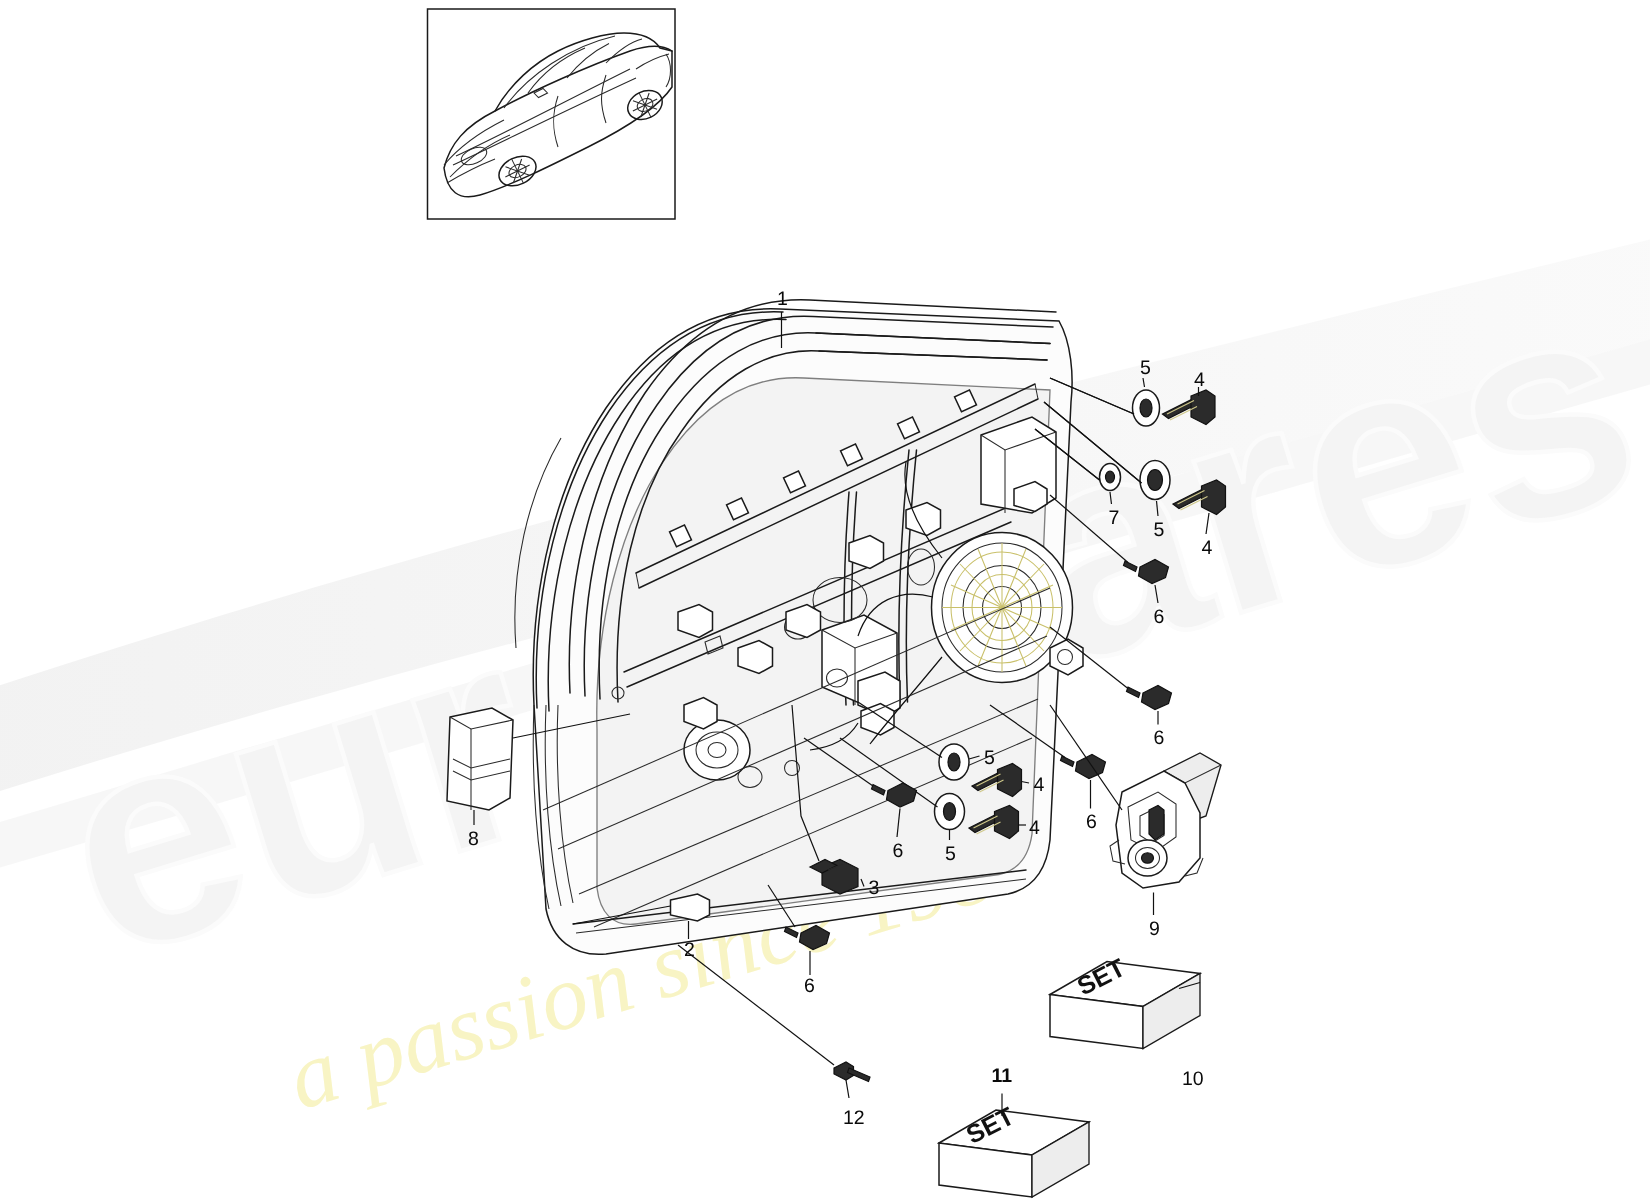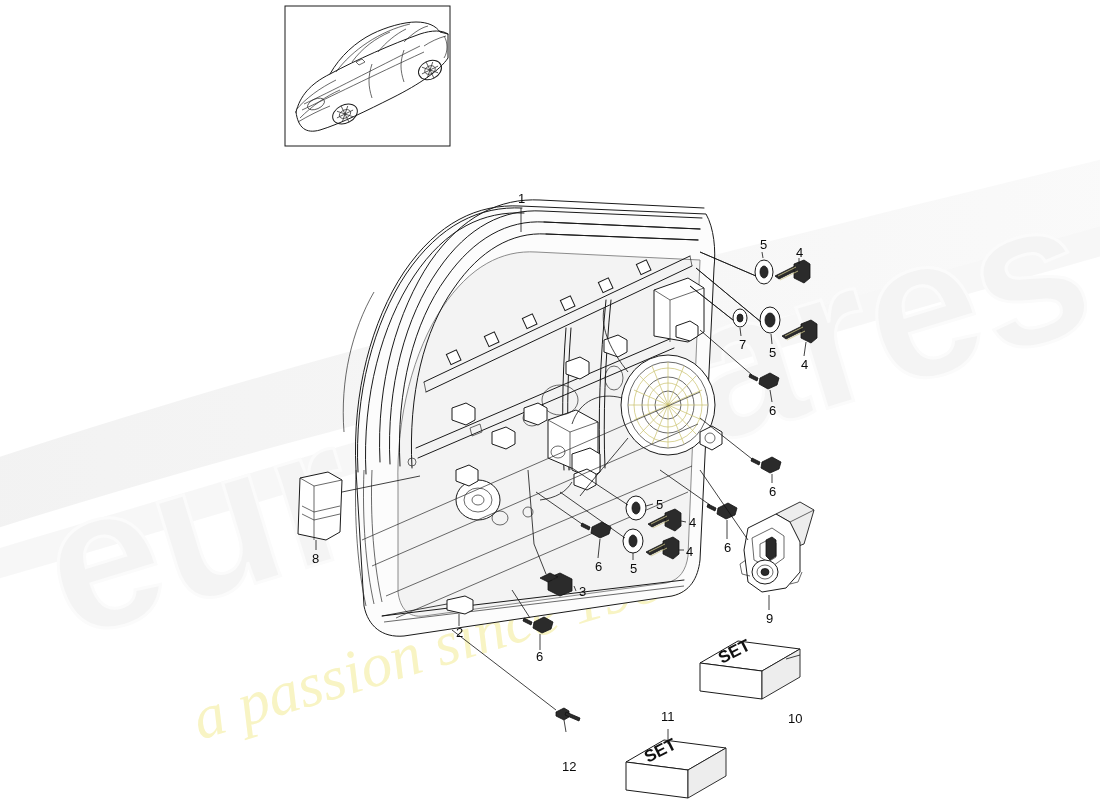--- a/index.html
+++ b/index.html
@@ -505,18 +505,18 @@
       <span class="lbl" style="left:689px; top:516px;">4</span>
       <span class="lbl" style="left:630px; top:562px;">5</span>
       <span class="lbl" style="left:686px; top:545px;">4</span>
       <span class="lbl" style="left:595px; top:560px;">6</span>
       <span class="lbl" style="left:579px; top:585px;">3</span>
       <span class="lbl" style="left:766px; top:612px;">9</span>
       <span class="lbl" style="left:312px; top:552px;">8</span>
       <span class="lbl" style="left:456px; top:626px;">2</span>
       <span class="lbl" style="left:536px; top:650px;">6</span>
       <span class="lbl" style="left:788px; top:664px;margin-top:48px;">10</span>
-      <span class="lbl" style="left:661px; top:710px;">11</span>
-      <span class="lbl" style="left:562px; top:760px;">12</span>
+      <span class="lbl" style="left:661px; top:710px;font-weight:bold;">11</span>
+      <span class="lbl" style="left:562px; top:738px;">12</span>
     </div>
 
   </div>
 </div>
 
 </body></html>

